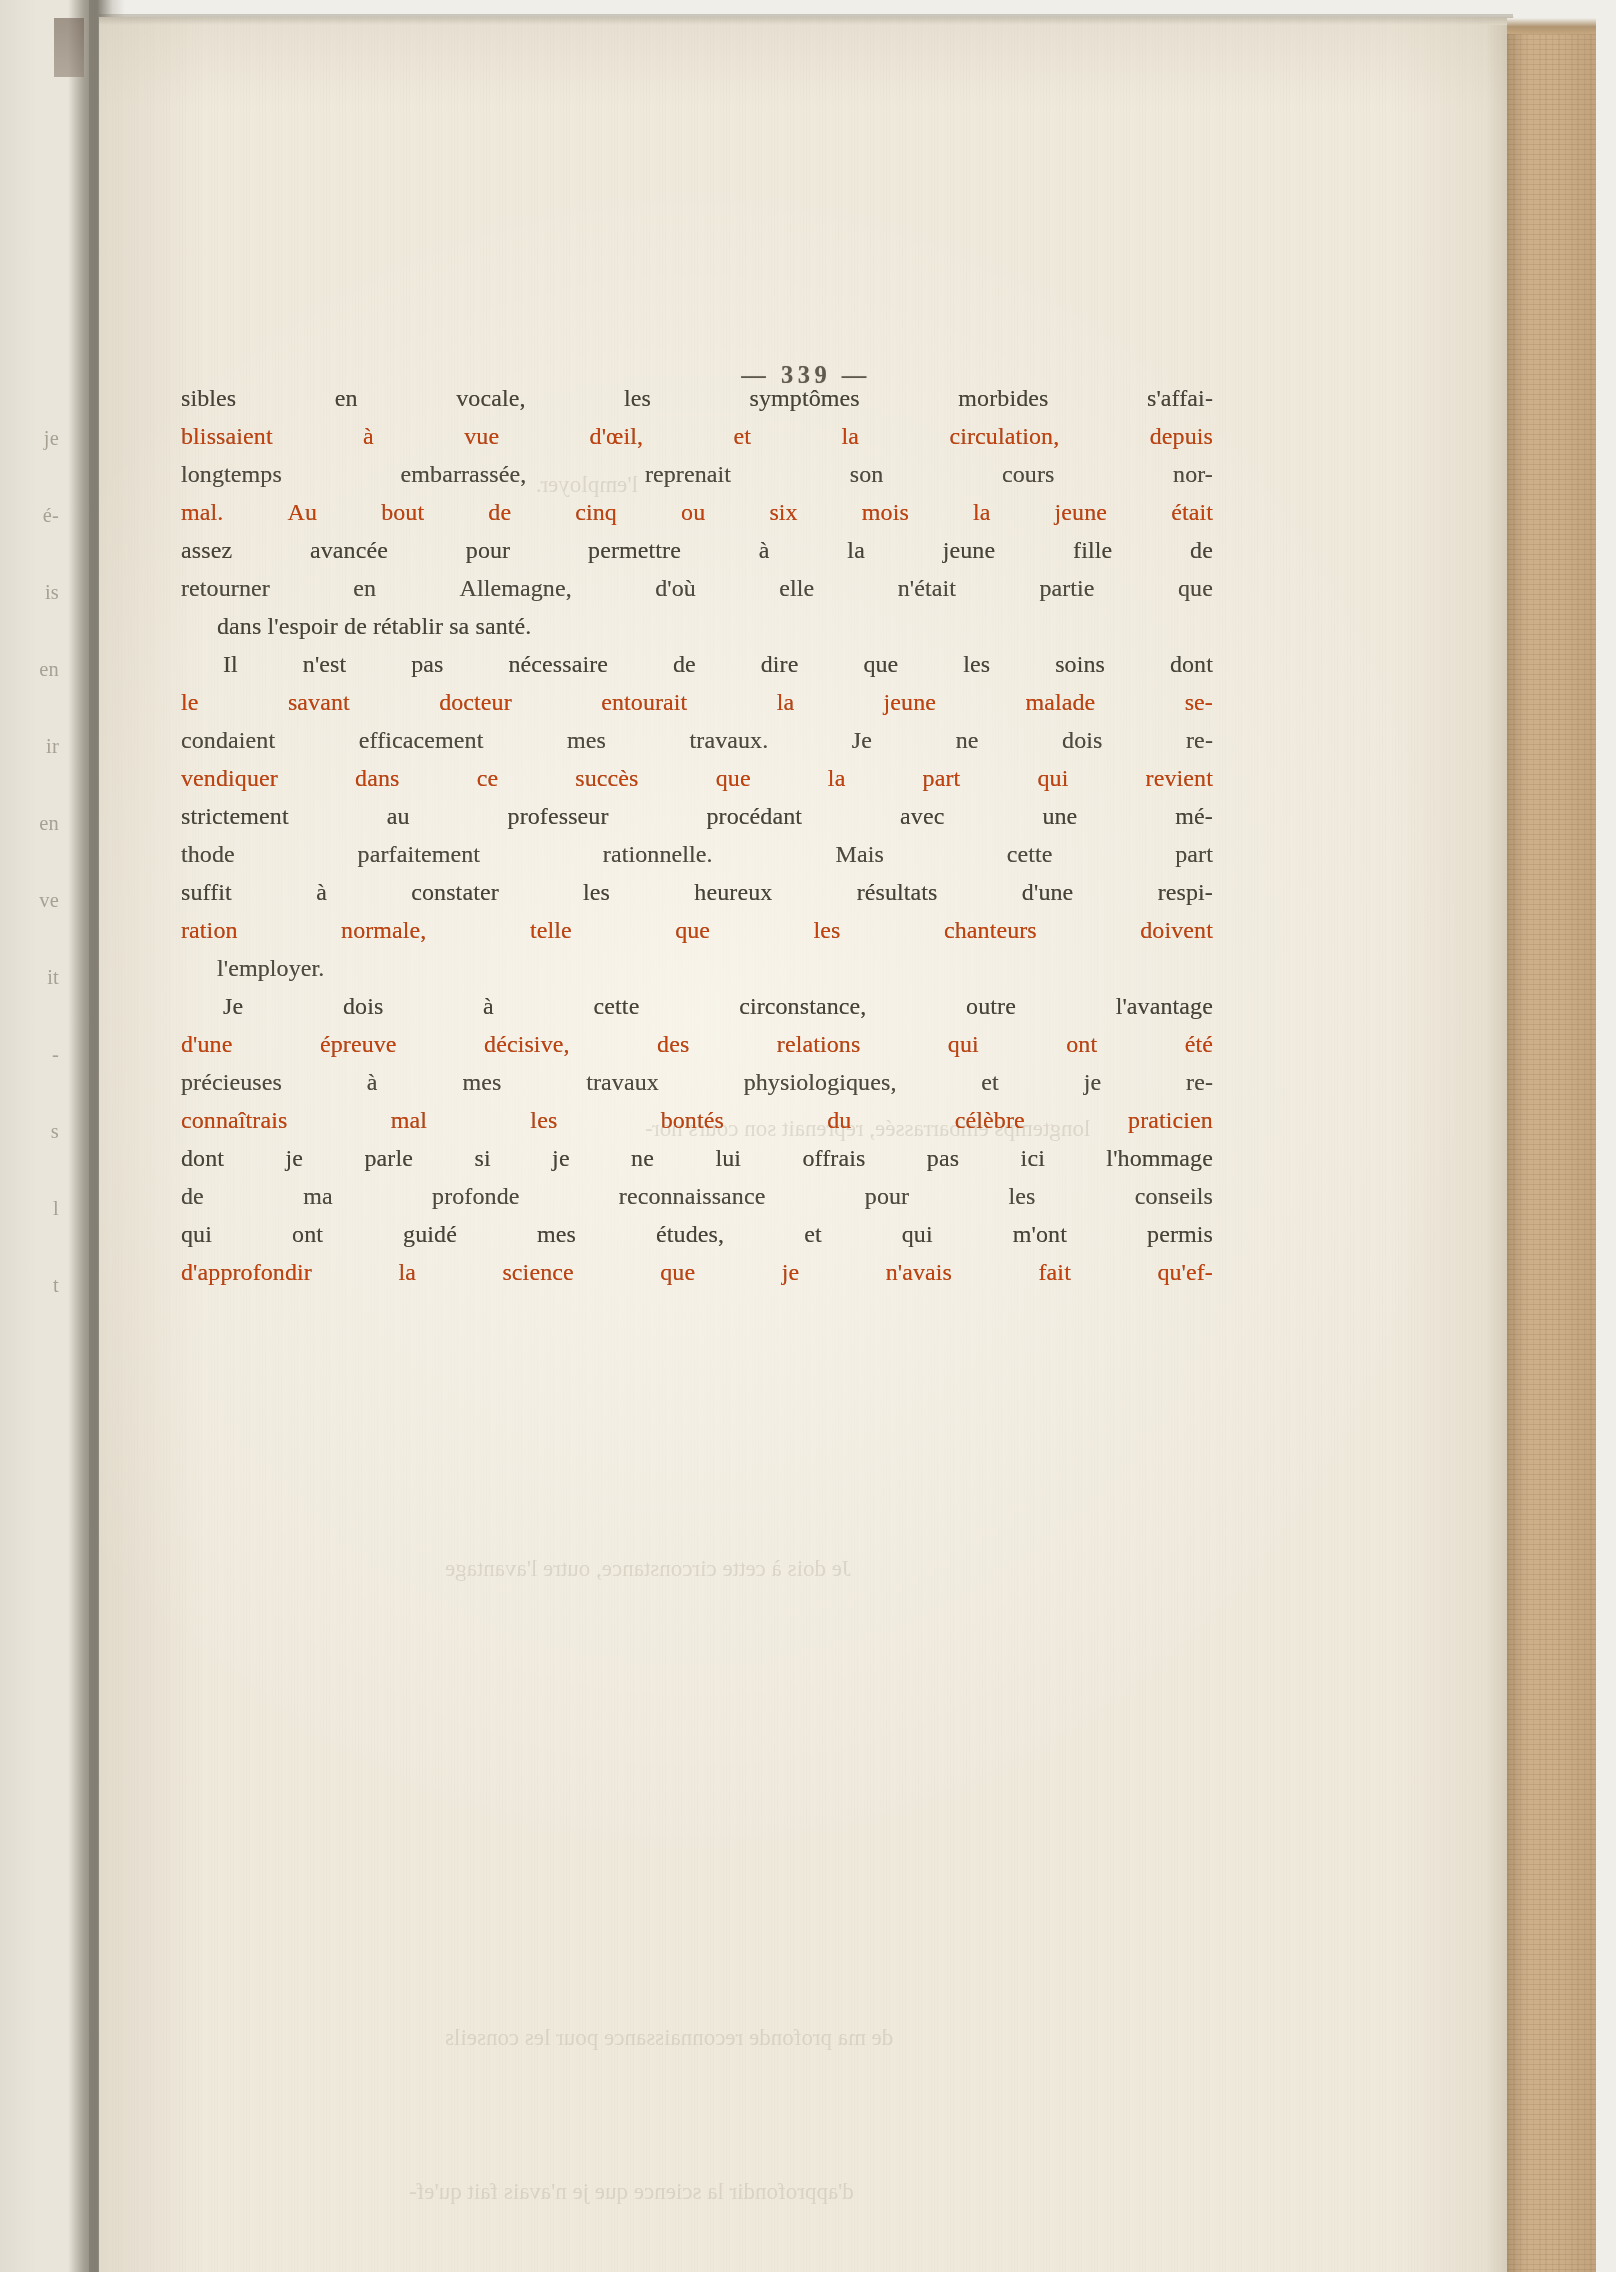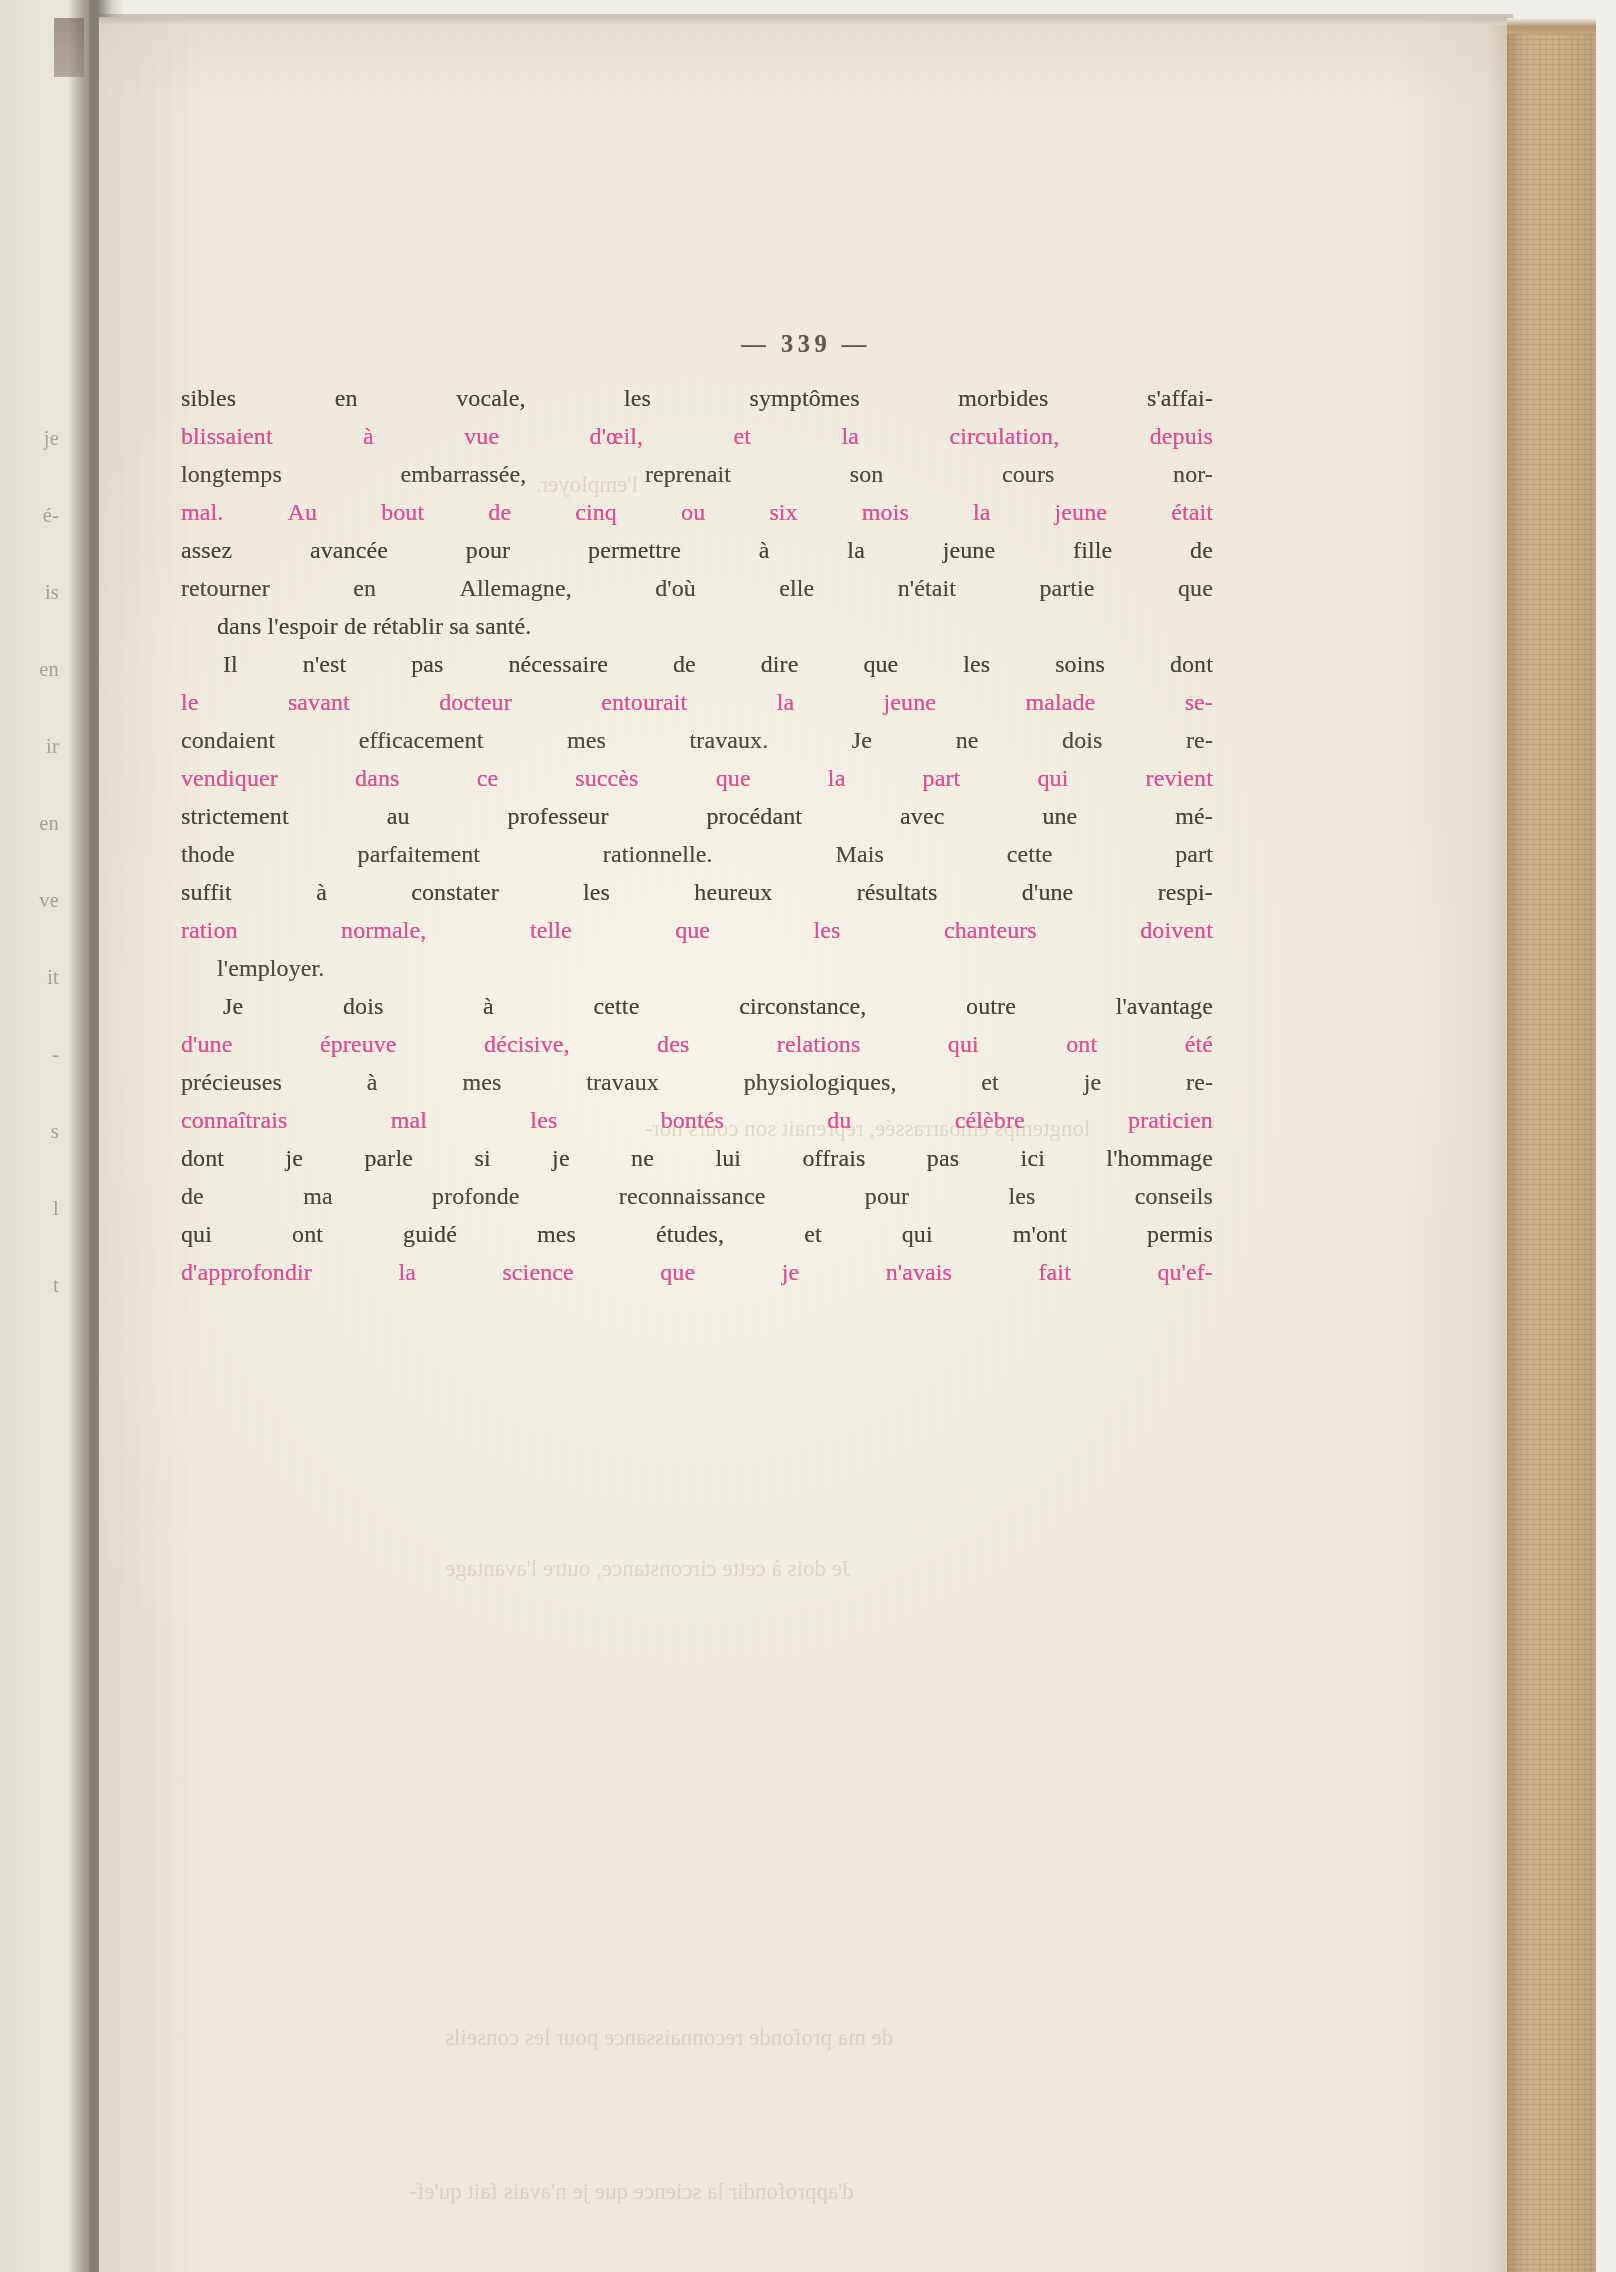--- a/index.html
+++ b/index.html
@@ -168,37 +168,38 @@
     text-align: center;
   }
   #running-head .folio {
     display: inline-block;
     color: #5f5a4d;
     font-size: 24.5px;
     letter-spacing: 4.5px;
     font-weight: 700;
     font-family: "Liberation Serif", serif;
     text-shadow: 0 0 0.9px rgba(90,84,70,0.35);
+    margin-top: 31px;
   }
 
   
   #text-block {
     position: absolute;
     left: 181px;
     top: 379px;
     width: 1032px;
   }
   .para {
     margin: 0;
   }
   .line {
     display: flex;
     height: 38px;
     line-height: 38px;
-    color: #ec4899;
+    color: #c2410c;
     font-size: 24px;
     font-family: "Liberation Serif", serif;
     letter-spacing: 0.1px;
     white-space: pre;
     text-shadow: 0 0 0.6px rgba(74,70,60,0.55);
   }
   
   .line.justify {
     justify-content: space-between;
   }

